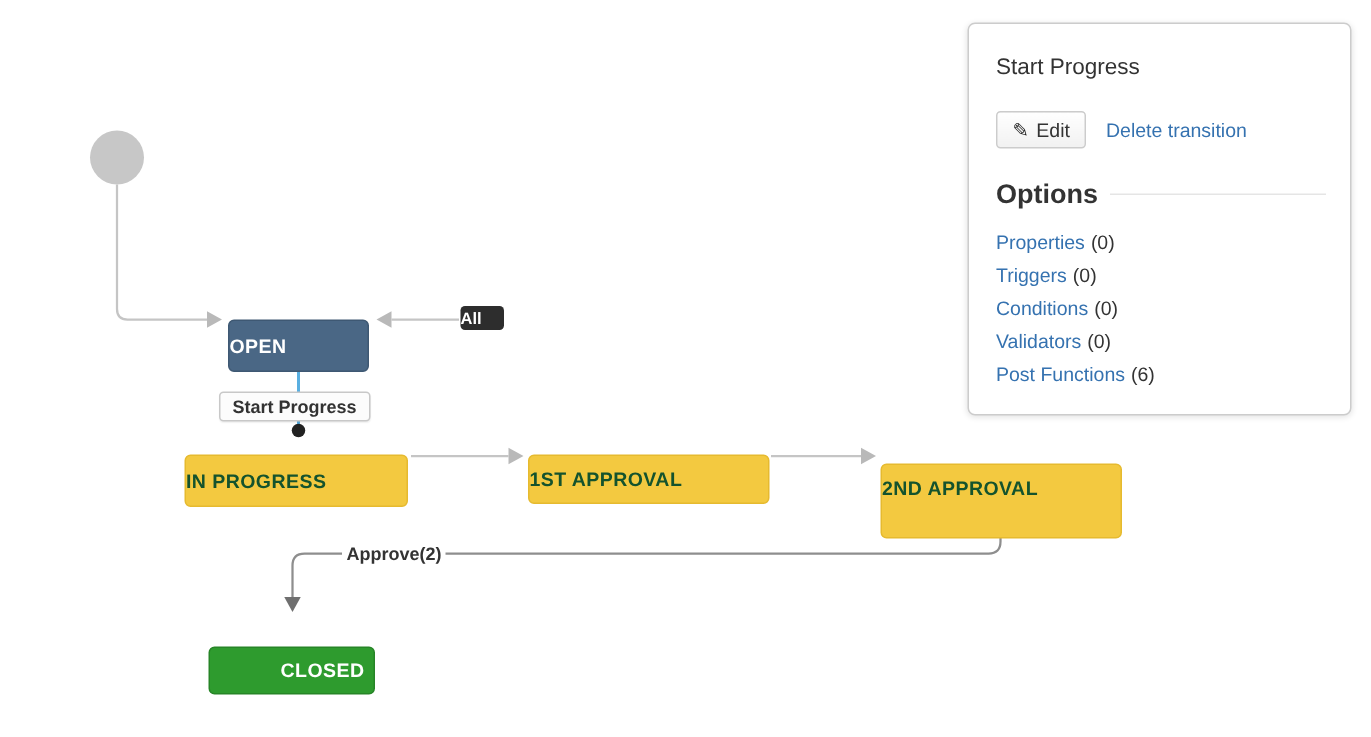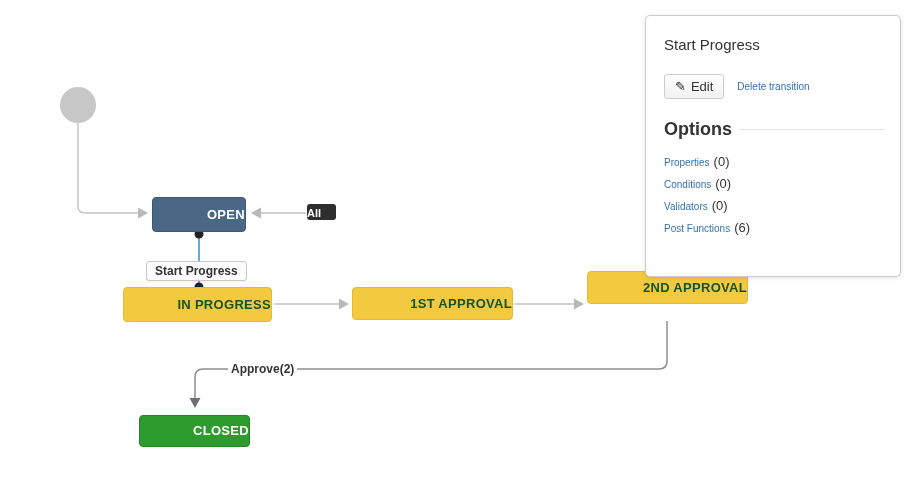--- a/index.html
+++ b/index.html
@@ -1,21 +1,21 @@
 <!DOCTYPE html>
 <html><head>
 <meta charset="utf-8">
 <style>
   html,body{margin:0;padding:0;background:#fff;}
   #app{position:relative;width:914px;height:491px;background:#fff;overflow:hidden;
        font-family:"Liberation Sans",sans-serif;}
   #connectors{position:absolute;left:0;top:0;width:914px;height:491px;}
 
-  .node{position:absolute;border-radius:4px;text-align:right;font-weight:bold;
-        font-size:13px;letter-spacing:.3px;box-sizing:border-box;cursor:pointer;}
+  .node{position:absolute;border-radius:4px;text-align:left;font-weight:bold;
+        font-size:13px;letter-spacing:.3px;box-sizing:border-box;cursor:pointer;margin-top:16px;}
   .node-blue{background:#4a6785;color:#fff;border:1px solid #3e5873;}
   .node-yellow{background:#f3c940;color:#14532d;border:1px solid #e6ba2f;}
   .node-green{background:#2e9b2e;color:#fff;border:1px solid #278527;padding-left:47px;}
 
   .start-node{position:absolute;left:60px;top:87px;width:36px;height:36px;
         border-radius:50%;background:#c7c7c7;cursor:pointer;}
 
   .edge-label{position:absolute;font-size:12px;font-weight:bold;color:#333;cursor:pointer;}
   .lbl-box{background:#fcfcfc;border:1px solid #c8c8c8;border-radius:3px;
         padding:2px 8px;box-shadow:0 1px 1px rgba(0,0,0,.06);}
@@ -26,21 +26,21 @@
 
   .panel{position:absolute;left:645px;top:15px;width:256px;height:262px;box-sizing:border-box;
         background:#fff;border:1px solid #ccc;border-radius:5px;
         box-shadow:0 1px 4px rgba(0,0,0,.12);padding:20px 16px 14px 18px;}
   .panel-title{font-size:15px;color:#333;margin:0;font-weight:normal;}
   .panel-actions{display:flex;align-items:center;margin-top:21px;}
   .btn{display:inline-flex;align-items:center;gap:5px;padding:4px 10px;border:1px solid #ccc;
         border-radius:3px;background:linear-gradient(#ffffff,#f1f1f1);font-size:13px;color:#333;
         cursor:pointer;font-family:"Liberation Sans",sans-serif;}
   .btn .pencil{font-size:13px;color:#222;}
-  a.link{color:#3572b0;text-decoration:none;font-size:10px;cursor:pointer;}
+  a.link{color:#3572b0;text-decoration:none;font-size:13px;cursor:pointer;}
   .delete-link{margin-left:13px;}
   .options-head{display:flex;align-items:center;margin-top:20px;}
   .options-head h4{margin:0;font-size:18px;color:#333;font-weight:bold;}
   .options-head .rule{flex:1;height:1px;background:#e5e5e5;margin-left:8px;}
   .opt-list{margin-top:11px;}
   .opt-row{height:22px;line-height:22px;font-size:13px;}
   .opt-row .count{color:#333;margin-left:4px;font-size:13px;}
 </style>
 </head>
 <body>
@@ -74,21 +74,21 @@
   <div class="node node-blue" style="left:152px;top:197px;width:94px;height:35px;line-height:33px;">OPEN</div>
 
   <div class="lbl-all">All</div>
 
   <div class="edge-label lbl-box" style="left:146px;top:261px;">Start Progress</div>
 
   <div class="node node-yellow" style="left:123px;top:287px;width:149px;height:35px;line-height:33px;">IN PROGRESS</div>
 
   <div class="node node-yellow" style="left:352px;top:287px;width:161px;height:33px;line-height:31px;">1ST APPROVAL</div>
 
-  <div class="node node-yellow" style="left:587px;top:271px;width:161px;height:33px;line-height:31px;">2ND APPROVAL</div>
+  <div class="node node-yellow" style="left:587px;top:293px;width:161px;height:50px;line-height:31px;">2ND APPROVAL</div>
 
   <div class="edge-label lbl-plain" style="left:228px;top:362px;">Approve(2)</div>
 
   <div class="node node-green" style="left:139px;top:415px;width:111px;height:32px;line-height:30px;">CLOSED</div>
 
   <div class="panel">
     <h3 class="panel-title">Start Progress</h3>
     <div class="panel-actions">
       <button class="btn">
         <span class="pencil">✎</span>
@@ -98,20 +98,23 @@
     </div>
     <div class="options-head">
       <h4>Options</h4>
       <div class="rule"></div>
     </div>
     <div class="opt-list">
       <div class="opt-row">
         <a class="link">Properties</a><span class="count">(0)</span>
       </div>
       <div class="opt-row">
+        <a class="link">Triggers</a><span class="count">(0)</span>
+      </div>
+      <div class="opt-row">
         <a class="link">Conditions</a><span class="count">(0)</span>
       </div>
       <div class="opt-row">
         <a class="link">Validators</a><span class="count">(0)</span>
       </div>
       <div class="opt-row">
         <a class="link">Post Functions</a><span class="count">(6)</span>
       </div>
     </div>
   </div>

